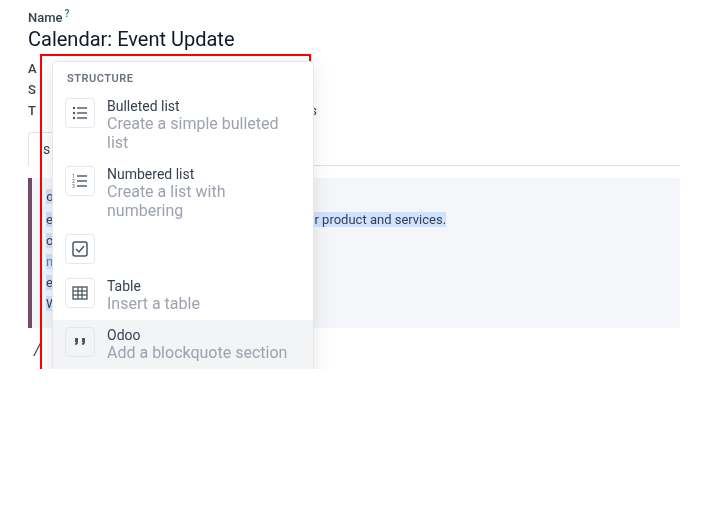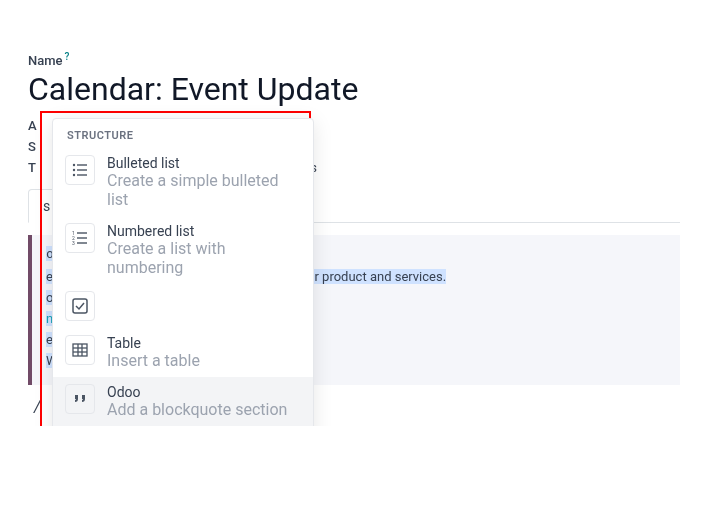--- a/index.html
+++ b/index.html
@@ -1,19 +1,19 @@
 <!DOCTYPE html>
 <html><head>
 <meta charset="utf-8">
 <style>
 * { box-sizing: border-box; margin: 0; padding: 0; }
 body { font-family: -apple-system, BlinkMacSystemFont, "Segoe UI", Roboto, sans-serif; font-size: 14px; color: #374151; background: #fff; padding: 8px 28px; }
-.name-label { font-size: 13px; color: #374151; font-weight: 500; margin-top: 43px; }
+.name-label { font-size: 13px; color: #374151; font-weight: 500; }
 .name-label sup { color: #017e84; font-size: 10px; margin-left: 2px; }
-.page-title { font-size: 32px; font-weight: 400; color: #111827; margin: 2px 0 10px; }
+.page-title { font-size: 20px; font-weight: 400; color: #111827; margin: 2px 0 10px; }
 .body-wrap { position: relative; }
 .form-row { display: flex; align-items: flex-start; margin: 6px 0; font-size: 13px; }
 .form-row .lbl { width: 200px; color: #374151; font-weight: 500; }
 .tab-area { margin-top: 14px; }
 .tabs { display: flex; gap: 0; border-bottom: 1px solid #dee2e6; }
 .tab { padding: 8px 14px; font-size: 14px; color: #6b7280; border: 1px solid transparent; cursor: pointer; }
 .tab.active { border: 1px solid #dee2e6; border-bottom-color: #fff; color: #374151; margin-bottom: -1px; background: #fff; border-radius: 4px 4px 0 0; }
 .content-box { border-left: 4px solid #714B67; margin-top: 12px; background: #f5f6fa; }
 .content-inner { padding: 10px 14px 14px; }
 .code-line { font-family: monospace; font-size: 13px; color: #374151; background: #cfe2ff; margin-bottom: 6px; display: inline-block; }

